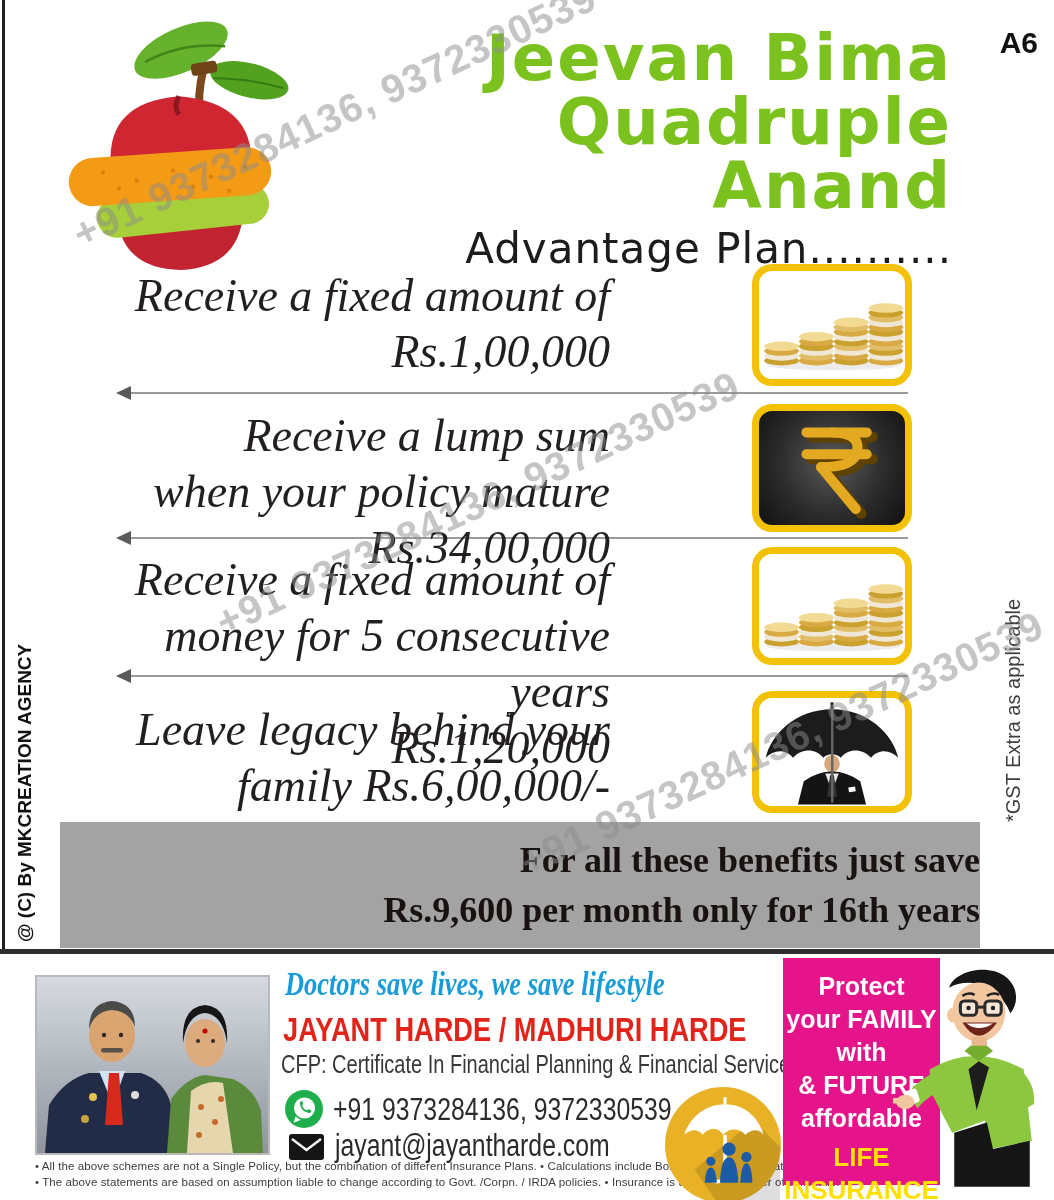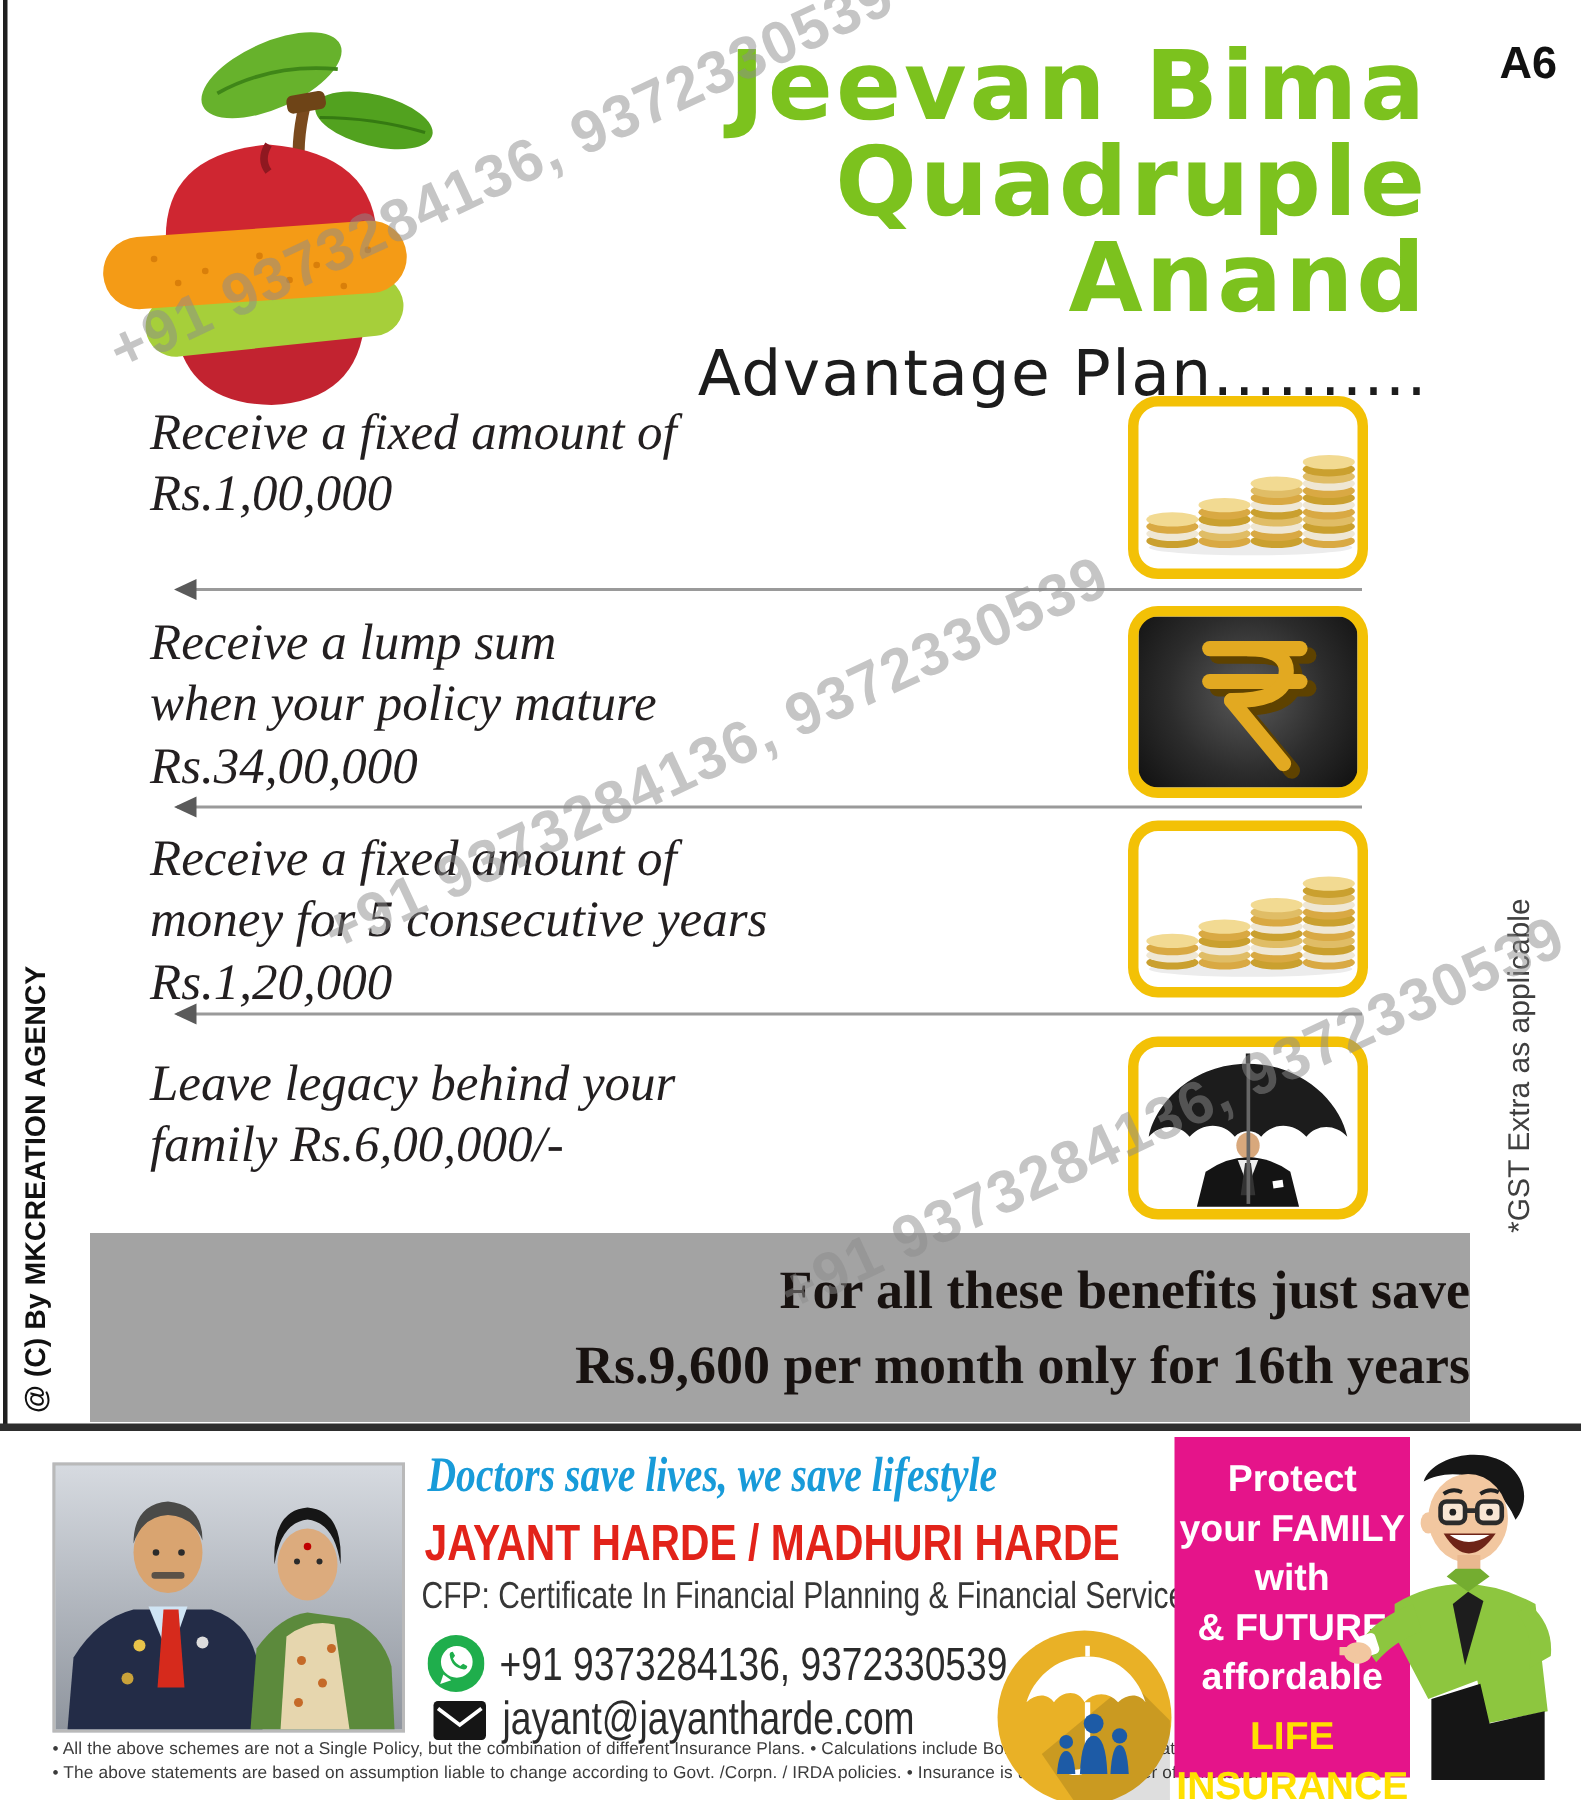--- a/index.html
+++ b/index.html
@@ -24,23 +24,23 @@
 
   
   .wm { position:absolute; white-space:nowrap; font-weight:bold; font-size:40px;
         color:rgba(140,140,140,.5); transform:rotate(-25deg); transform-origin:left bottom;
         z-index:6; pointer-events:none; letter-spacing:1px; }
   #wm1 { left:85px; top:212px; }
   #wm2 { left:228px; top:600px; }
   #wm3 { left:532px; top:840px; }
 
   
-  .benefit { position:absolute; left:100px; width:510px; text-align:left;
+  .benefit { position:absolute; left:100px; width:510px; text-align:right;
              font-family:"Liberation Serif", serif; font-style:italic;
-             font-size:34px; line-height:1.22; color:#231f20; z-index:2; }
+             font-size:46px; line-height:1.22; color:#231f20; z-index:2; }
   #b0 { top:268px; } #b1 { top:408px; } #b2 { top:552px; } #b3 { top:702px; }
 
   .icon-box { position:absolute; left:752px; width:160px; border:7px solid #f3c106;
               border-radius:20px; background:#fff; overflow:hidden; z-index:2; }
   #ib0 { top:264px; height:122px; }
   #ib1 { top:404px; height:128px; background:radial-gradient(circle at 50% 45%, #5a5a5a 0%, #2c2c2c 55%, #101010 100%); }
   #ib2 { top:547px; height:118px; }
   #ib3 { top:691px; height:122px; }
   .icon-box svg { width:100%; height:100%; display:block; }
 

